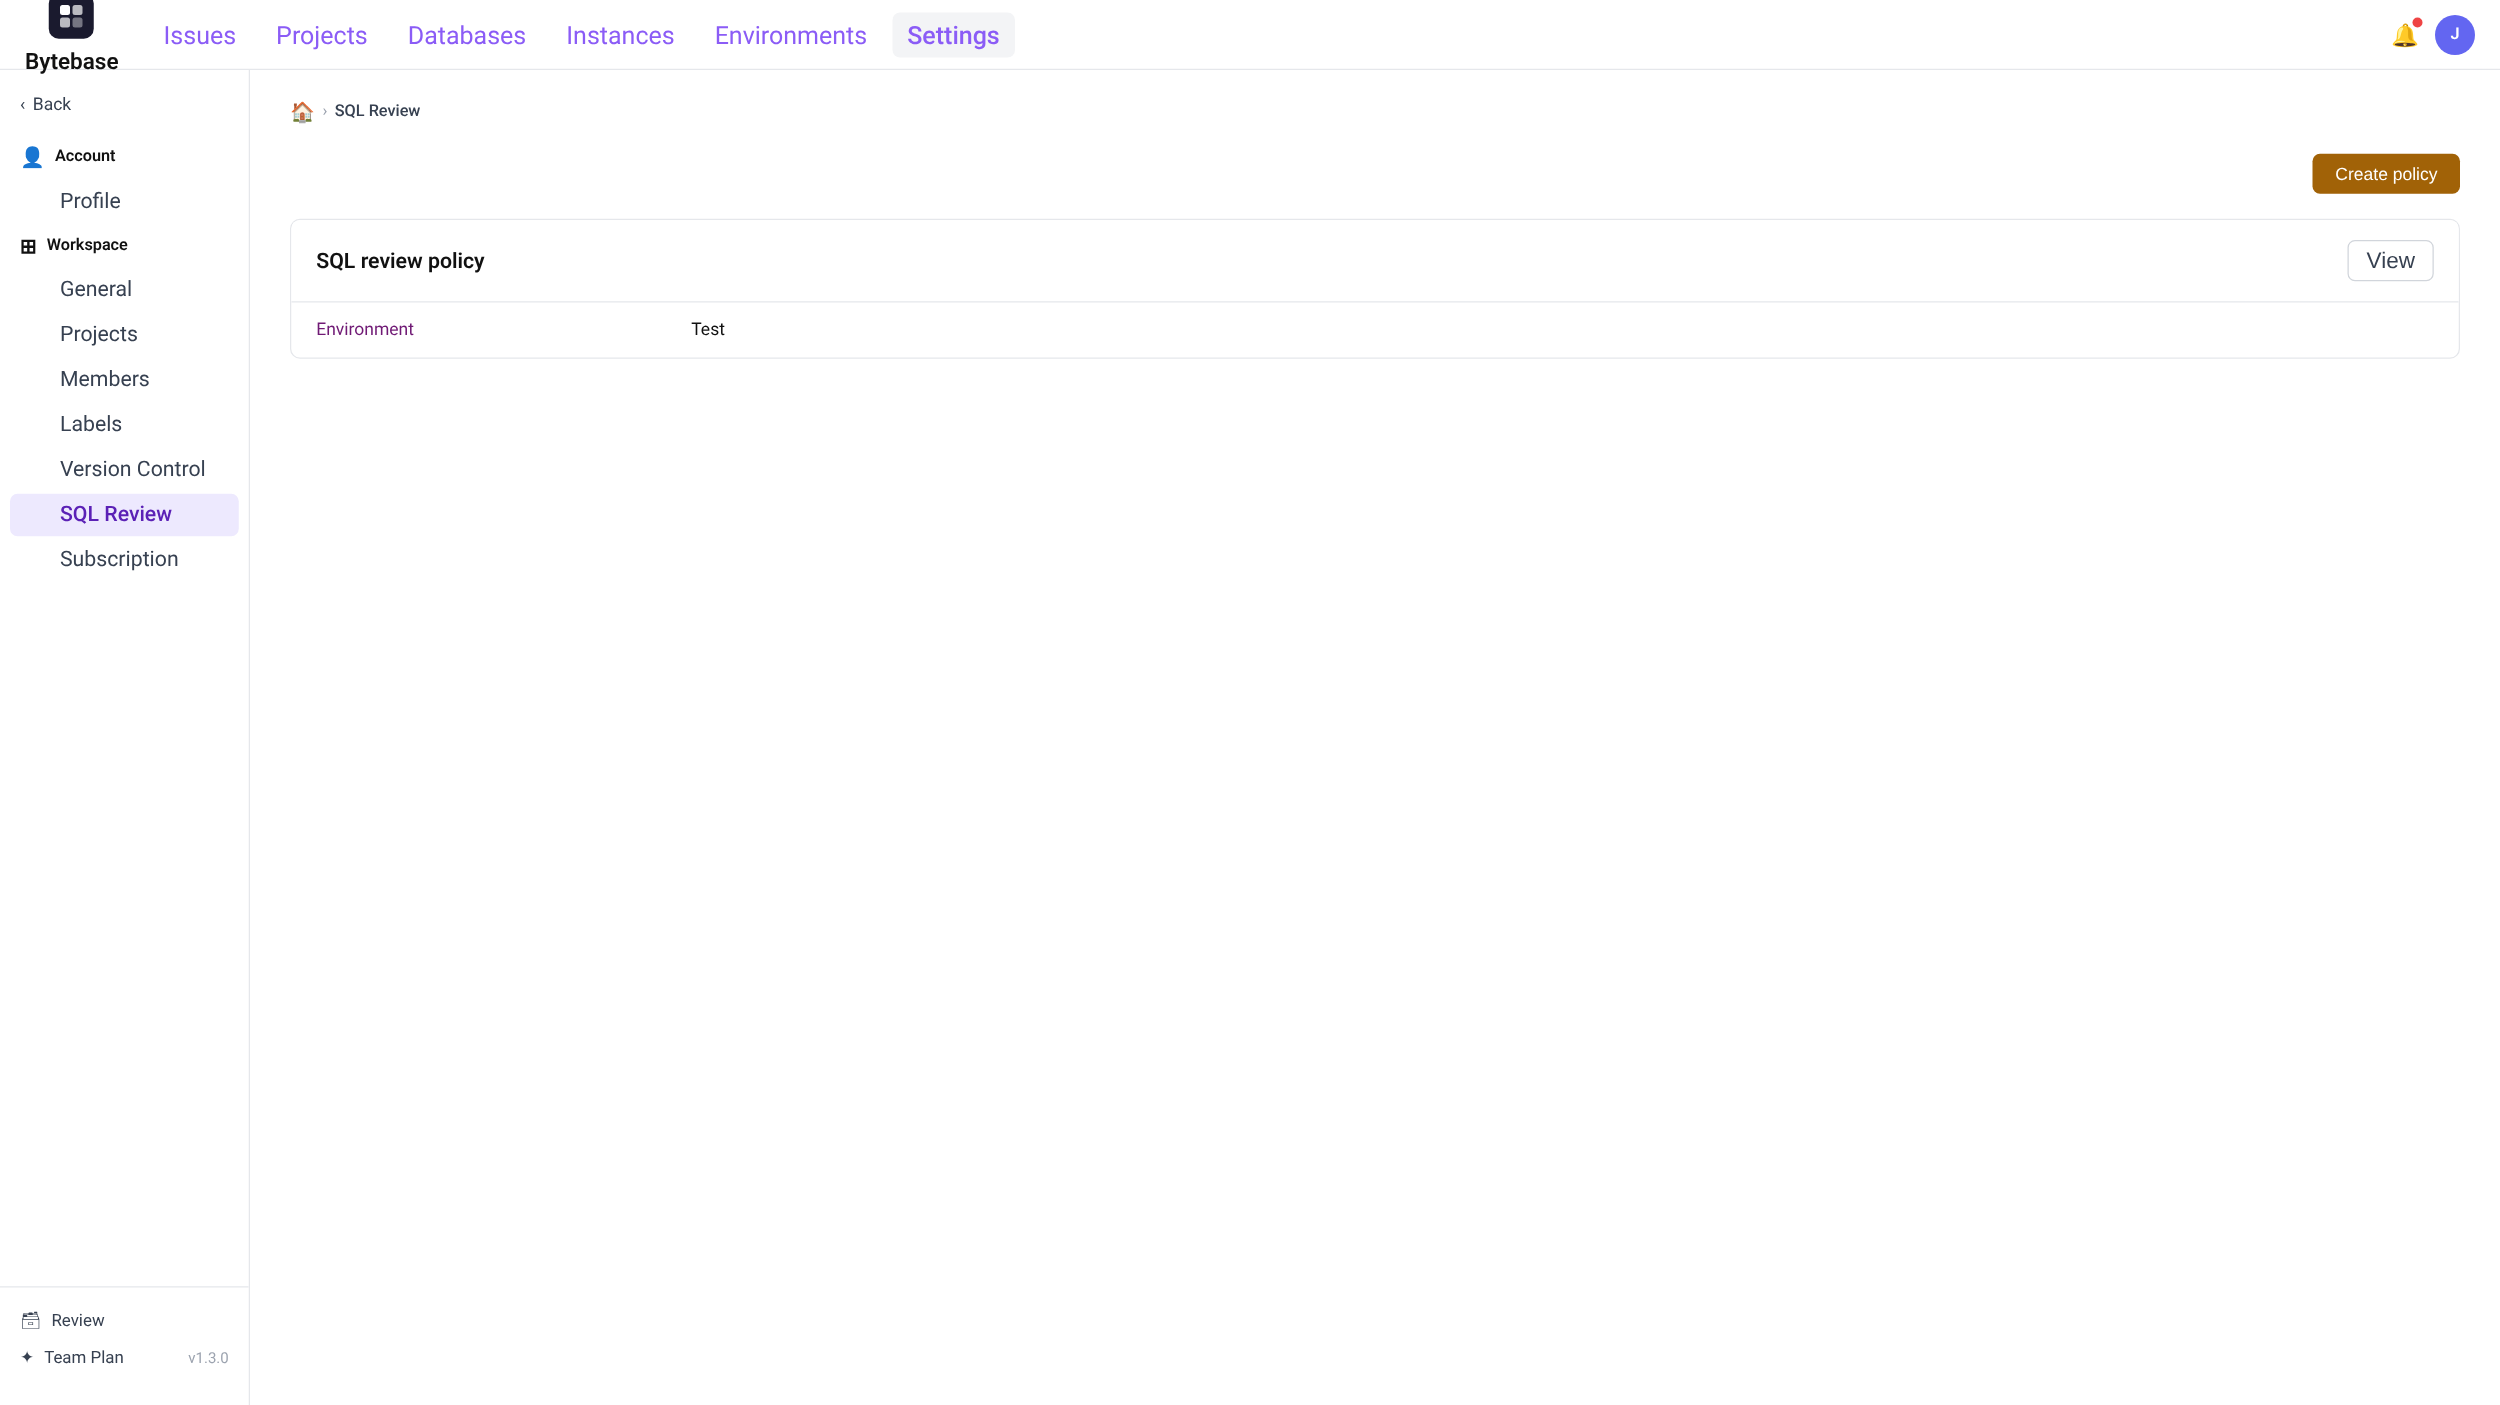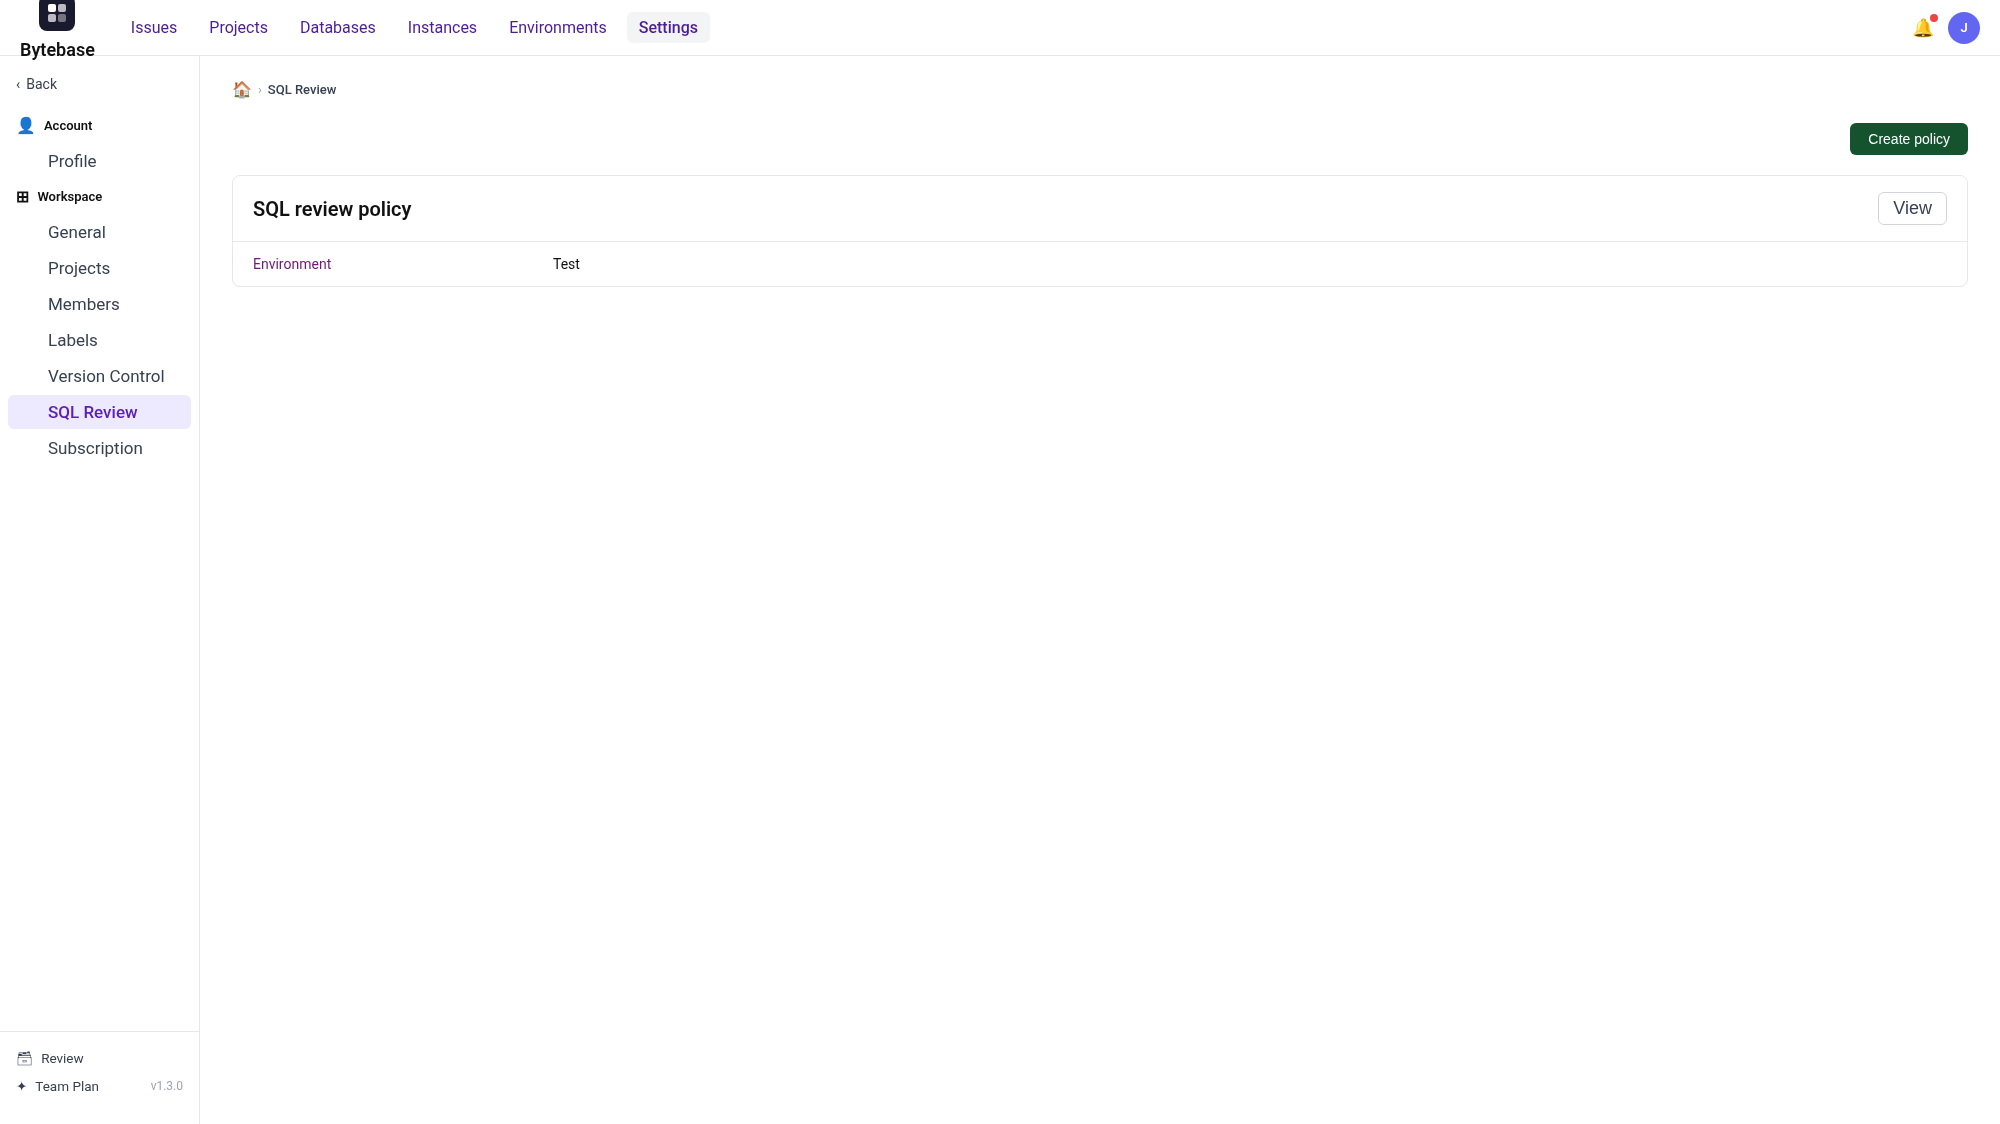--- a/index.html
+++ b/index.html
@@ -10,21 +10,21 @@
       display: flex; align-items: center; height: 56px; border-bottom: 1px solid #e5e7eb;
       padding: 0 20px; gap: 8px; position: fixed; top: 0; left: 0; right: 0; background: #fff; z-index: 100;
     }
     .logo { display: flex; align-items: center; gap: 8px; margin-right: 16px; flex-direction: column; }
     .logo-icon {
       width: 36px; height: 36px; border-radius: 8px; background: #1a1a2e;
       display: flex; align-items: center; justify-content: center;
     }
     .logo-text { font-size: 18px; font-weight: 600; color: #111; }
     .nav-item {
-      padding: 6px 12px; border-radius: 6px; cursor: pointer; font-size: 16px; color: #4c1d95;
+      padding: 6px 12px; border-radius: 6px; cursor: pointer; font-size: 20px; color: #8b5cf6;
     }
     .nav-item.active { background: #f3f4f6; font-weight: 500; }
     .nav-spacer { flex: 1; }
     .nav-bell {
       width: 32px; height: 32px; border-radius: 50%; display: flex; align-items: center; justify-content: center;
       cursor: pointer; position: relative; color: #374151; font-size: 18px;
     }
     .nav-bell .badge {
       position: absolute; top: 2px; right: 2px; width: 8px; height: 8px;
       background: #ef4444; border-radius: 50%;
@@ -74,33 +74,33 @@
     }
     .breadcrumb-home { font-size: 16px; color: #374151; cursor: pointer; }
     .breadcrumb-sep { color: #9ca3af; }
     .breadcrumb-current { color: #374151; font-weight: 500; }
 
     
     .content-header {
       display: flex; align-items: center; justify-content: flex-end; margin-bottom: 20px;
     }
     .create-policy-btn {
-      background: #14532d; color: #fff; border: none; border-radius: 6px;
+      background: #a16207; color: #fff; border: none; border-radius: 6px;
       padding: 8px 18px; font-size: 14px; font-weight: 500; cursor: pointer;
     }
 
     
     .policy-card {
       border: 1px solid #e5e7eb; border-radius: 8px; overflow: hidden;
     }
     .policy-card-header {
       display: flex; align-items: center; justify-content: space-between;
       padding: 16px 20px; border-bottom: 1px solid #e5e7eb; background: #fff;
     }
-    .policy-title { font-size: 20px; font-weight: 600; color: #111; }
+    .policy-title { font-size: 17px; font-weight: 600; color: #111; }
     .view-btn {
       border: 1px solid #d1d5db; background: #fff; color: #374151;
       padding: 5px 14px; border-radius: 6px; font-size: 18px; cursor: pointer;
     }
 
     .policy-table { width: 100%; border-collapse: collapse; }
     .policy-table tr { border-bottom: 1px solid #f3f4f6; }
     .policy-table tr:last-child { border-bottom: none; }
     .policy-table td { padding: 14px 20px; font-size: 14px; }
     .policy-table td:first-child { color: #701a75; width: 300px; }

